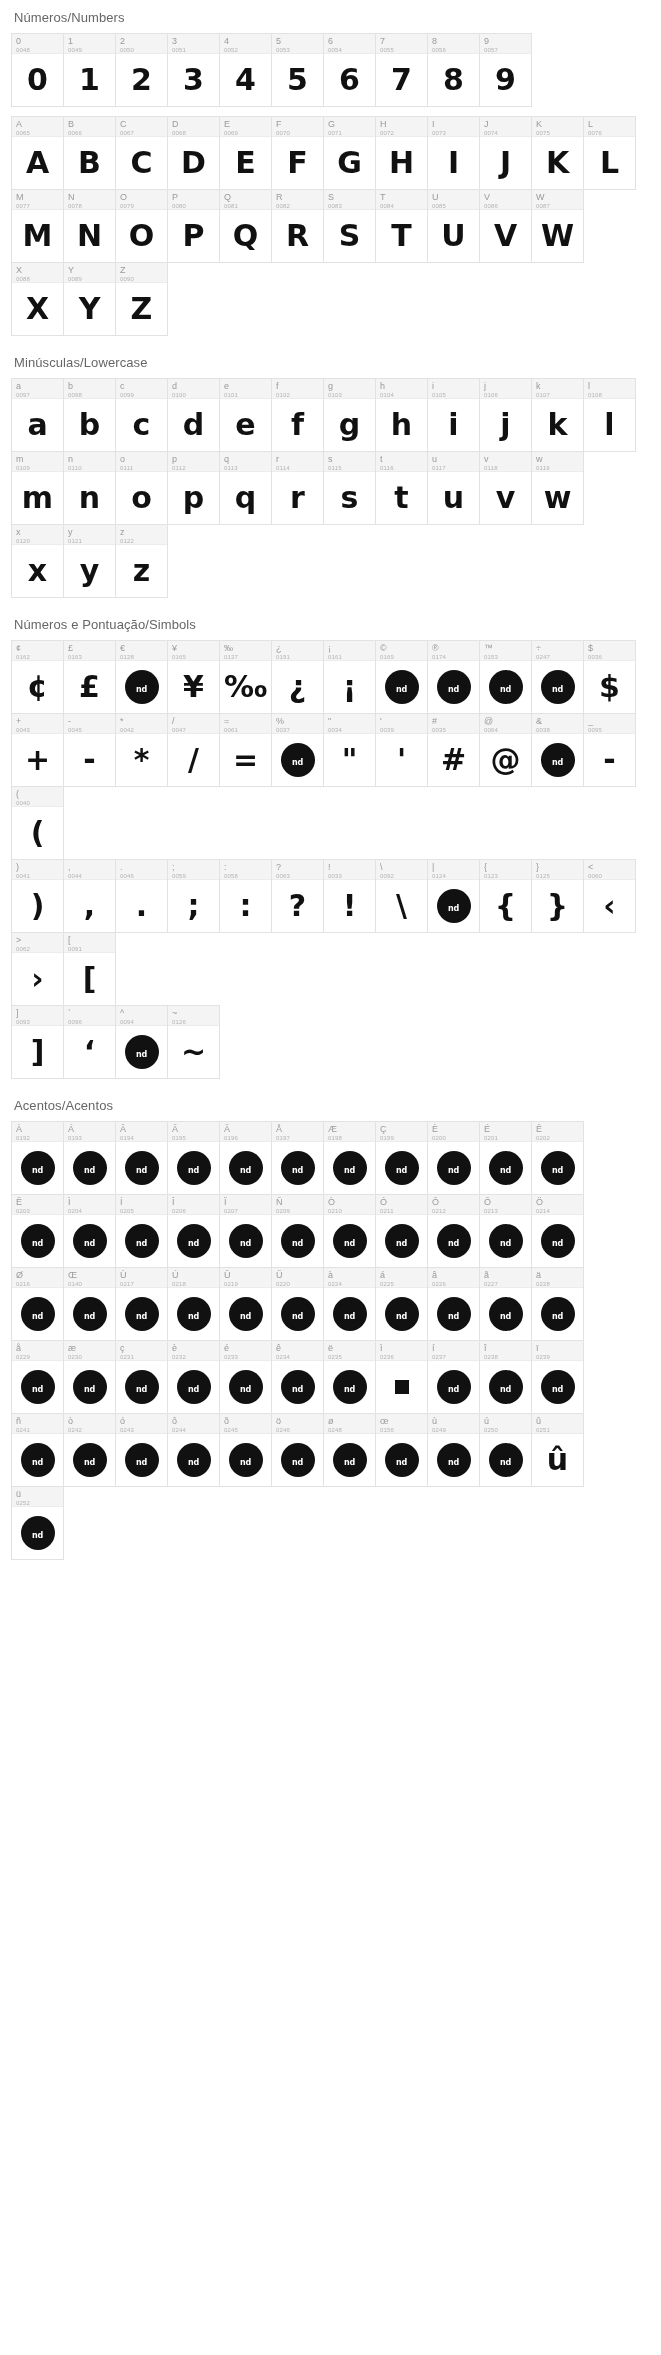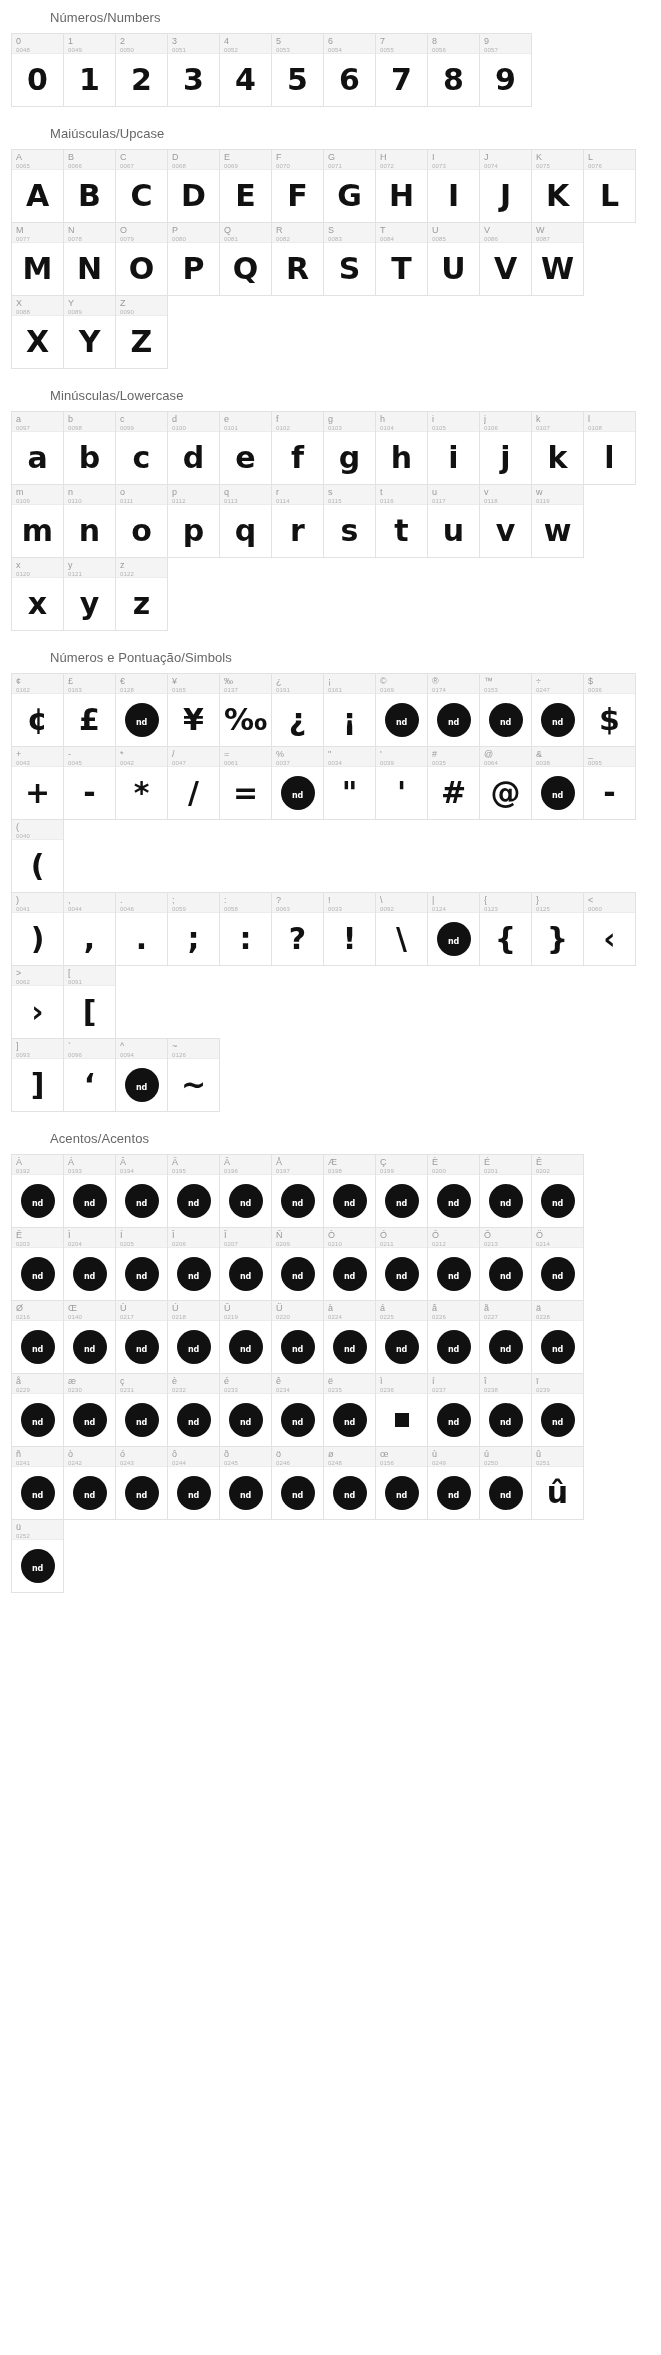--- a/index.html
+++ b/index.html
@@ -19,21 +19,20 @@
     padding: 0 0 24px 0;
   }
   .section {
     margin: 0 0 10px 0;
   }
   .section-title {
     font-size: 13px;
     color: #666666;
     padding: 10px 0 8px 14px;
     letter-spacing: 0.1px;
-    margin-left: 36px;
   }
   .grid {
     display: flex;
     flex-wrap: wrap;
     margin-left: 11px;
     width: 640px;
   }
   .cell {
     width: 53px;
     box-sizing: border-box;
@@ -194,21 +193,20 @@
           <div class="cell">
             <div class="meta">
               <span class="ch">9</span>
               <span class="code">0057</span>
             </div>
             <div class="glyph">9</div>
           </div>
         </div>
       </div>
       <div class="section">
-        <div class="section-title">Maiúsculas/Upcase</div>
         <div class="grid">
           <div class="cell">
             <div class="meta">
               <span class="ch">A</span>
               <span class="code">0065</span>
             </div>
             <div class="glyph">A</div>
           </div>
           <div class="cell">
             <div class="meta">

